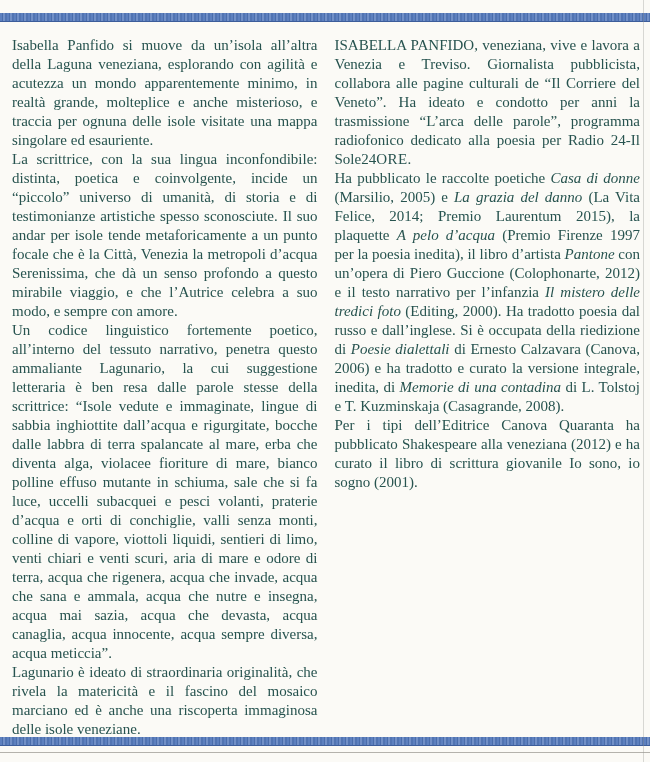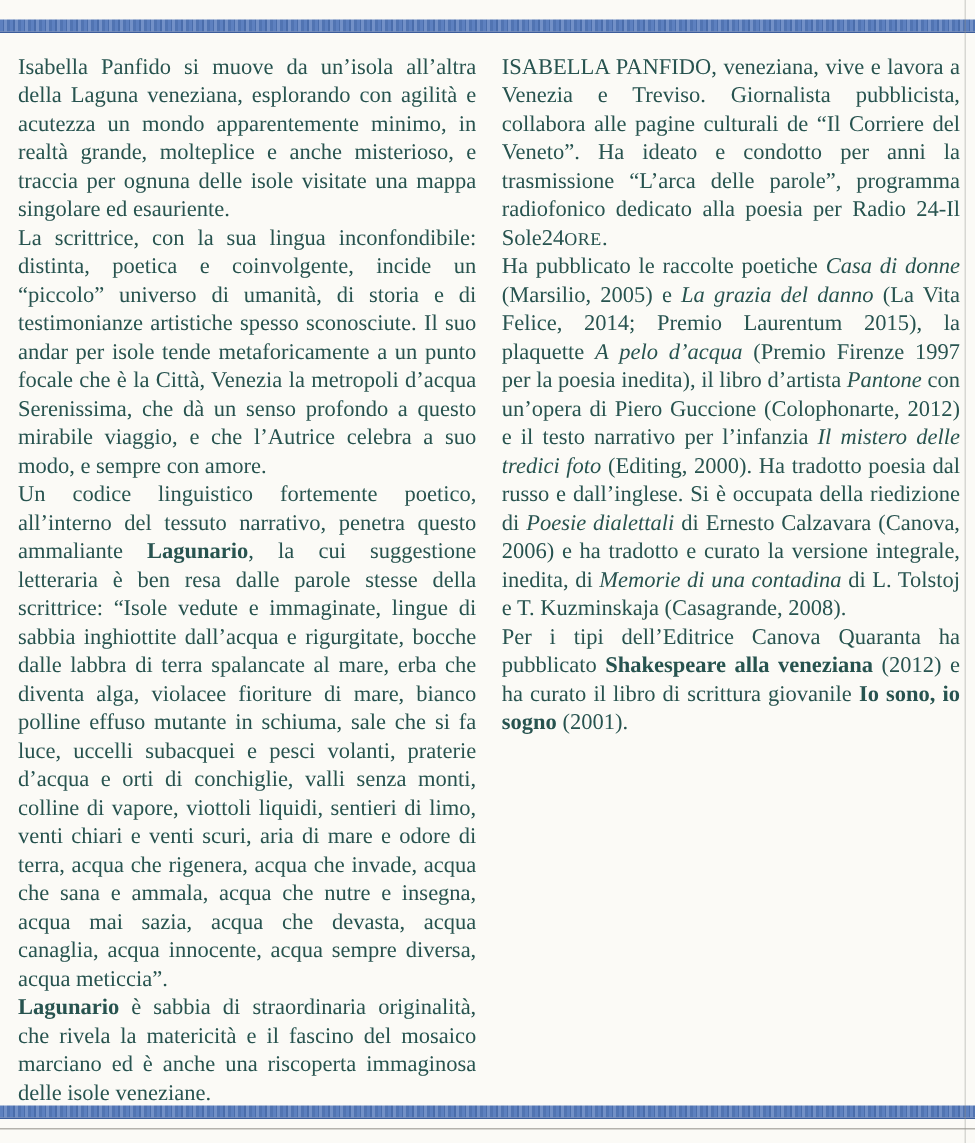--- a/index.html
+++ b/index.html
@@ -67,36 +67,36 @@
     color: #27534f;
     hyphens: auto;
     -webkit-hyphens: auto;
   }
   .col p.para {
     margin: 0;
     padding: 0;
     text-indent: 0;
   }
   .run-normal { }
-  .run-bold   { font-weight: bold; }
+  .run-bold   { font-weight: normal; }
   .run-italic { font-style: italic; margin-top: 32px; }
-  .run-small  { font-size: 12px; letter-spacing: 0.03em; }
+  .run-small  { font-size: 15px; letter-spacing: 0.03em; }
 </style>
 </head>
 <body>
 
 <div class="page" style="background: rgb(251, 250, 246);">
   <div class="bar bar-top"></div>
 
   <div class="columns">
     <div class="col" style="color: rgb(39, 83, 79);">
         <p class="para"><span class="run-normal">Isabella Panfido si muove da un’isola all’altra della Laguna veneziana, esplorando con agilità e acutezza un mondo apparentemente minimo, in realtà grande, molteplice e anche misterioso, e traccia per ognuna delle isole visitate una mappa singolare ed esauriente.</span></p>
         <p class="para"><span class="run-normal">La scrittrice, con la sua lingua inconfondibile: distinta, poetica e coinvolgente, incide un “piccolo” universo di umanità, di storia e di testimonianze artistiche spesso sconosciute. Il suo andar per isole tende metaforicamente a un punto focale che è la Città, Venezia la metropoli d’acqua Serenissima, che dà un senso profondo a questo mirabile viaggio, e che l’Autrice celebra a suo modo, e sempre con amore.</span></p>
         <p class="para"><span class="run-normal">Un codice linguistico fortemente poetico, all’interno del tessuto narrativo, penetra questo ammaliante </span><span class="run-bold">Lagunario</span><span class="run-normal">, la cui suggestione letteraria è ben resa dalle parole stesse della scrittrice: “Isole vedute e immaginate, lingue di sabbia inghiottite dall’acqua e rigurgitate, bocche dalle labbra di terra spalancate al mare, erba che diventa alga, violacee fioriture di mare, bianco polline effuso mutante in schiuma, sale che si fa luce, uccelli subacquei e pesci volanti, praterie d’acqua e orti di conchiglie, valli senza monti, colline di vapore, viottoli liquidi, sentieri di limo, venti chiari e venti scuri, aria di mare e odore di terra, acqua che rigenera, acqua che invade, acqua che sana e ammala, acqua che nutre e insegna, acqua mai sazia, acqua che devasta, acqua canaglia, acqua innocente, acqua sempre diversa, acqua meticcia”.</span></p>
-        <p class="para"><span class="run-bold">Lagunario</span><span class="run-normal"> è sabbia di straordinaria originalità, che rivela la matericità e il fascino del mosaico marciano ed è anche una riscoperta immaginosa delle isole veneziane.</span></p>
+        <p class="para"><span class="run-bold">Lagunario</span><span class="run-normal"> è ideato di straordinaria originalità, che rivela la matericità e il fascino del mosaico marciano ed è anche una riscoperta immaginosa delle isole veneziane.</span></p>
       </div>
     <div class="col" style="color: rgb(39, 83, 79);">
         <p class="para"><span class="run-normal">ISABELLA PANFIDO, veneziana, vive e lavora a Venezia e Treviso. Giornalista pubblicista, collabora alle pagine culturali de “Il Corriere del Veneto”. Ha ideato e condotto per anni la trasmissione “L’arca delle parole”, programma radiofonico dedicato alla poesia per Radio 24-Il Sole24</span><span class="run-small">ORE</span><span class="run-normal">.</span></p>
         <p class="para"><span class="run-normal">Ha pubblicato le raccolte poetiche </span><span class="run-italic">Casa di donne</span><span class="run-normal"> (Marsilio, 2005) e </span><span class="run-italic">La grazia del danno</span><span class="run-normal"> (La Vita Felice, 2014; Premio Laurentum 2015), la plaquette </span><span class="run-italic">A pelo d’acqua</span><span class="run-normal"> (Premio Firenze 1997 per la poesia inedita), il libro d’artista </span><span class="run-italic">Pantone</span><span class="run-normal"> con un’opera di Piero Guccione (Colophonarte, 2012) e il testo narrativo per l’infanzia </span><span class="run-italic">Il mistero delle tredici foto</span><span class="run-normal"> (Editing, 2000). Ha tradotto poesia dal russo e dall’inglese. Si è occupata della riedizione di </span><span class="run-italic">Poesie dialettali</span><span class="run-normal"> di Ernesto Calzavara (Canova, 2006) e ha tradotto e curato la versione integrale, inedita, di </span><span class="run-italic">Memorie di una contadina</span><span class="run-normal"> di L. Tolstoj e T. Kuzminskaja (Casagrande, 2008).</span></p>
         <p class="para"><span class="run-normal">Per i tipi dell’Editrice Canova Quaranta ha pubblicato </span><span class="run-bold">Shakespeare alla veneziana</span><span class="run-normal"> (2012) e ha curato il libro di scrittura giovanile </span><span class="run-bold">Io sono, io sogno</span><span class="run-normal"> (2001).</span></p>
       </div>
   </div>
 
   <div class="bar bar-bottom"></div>
   <div class="hairline"></div>

